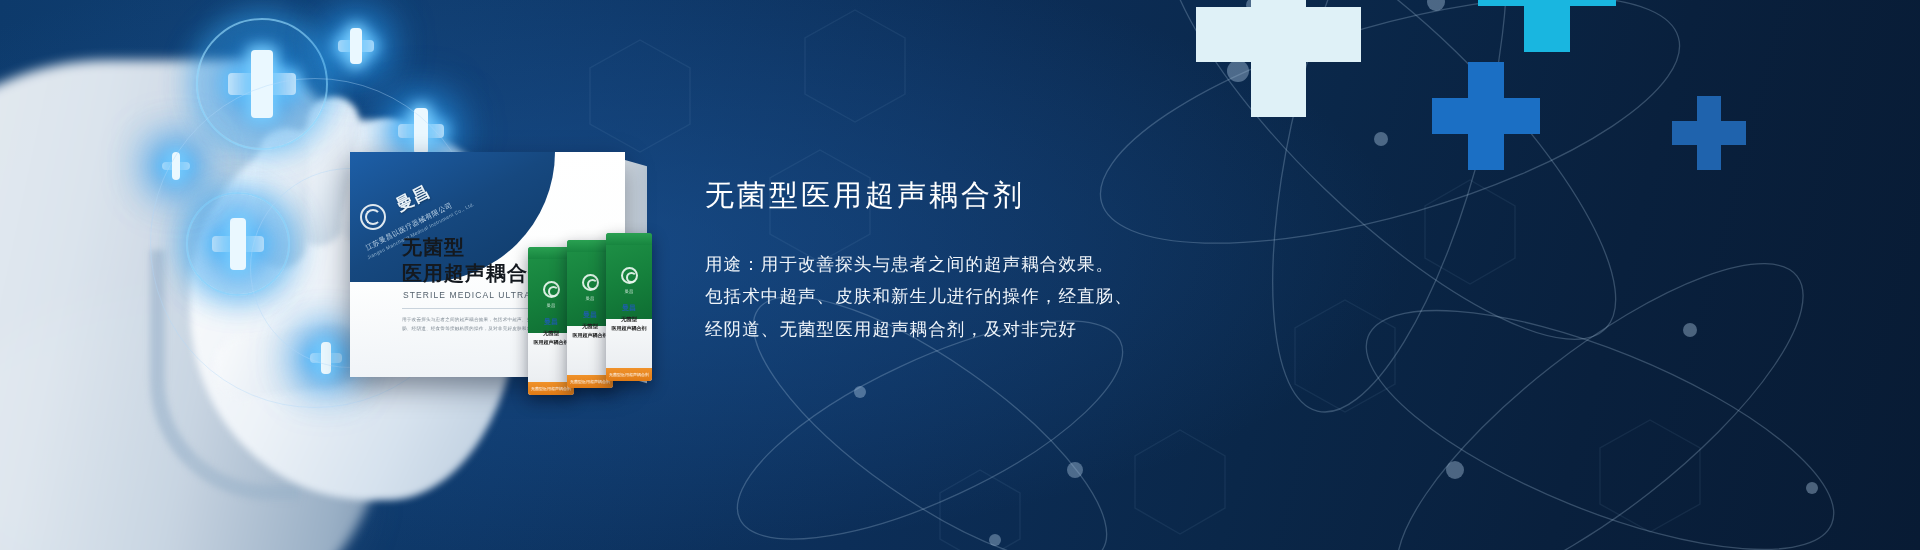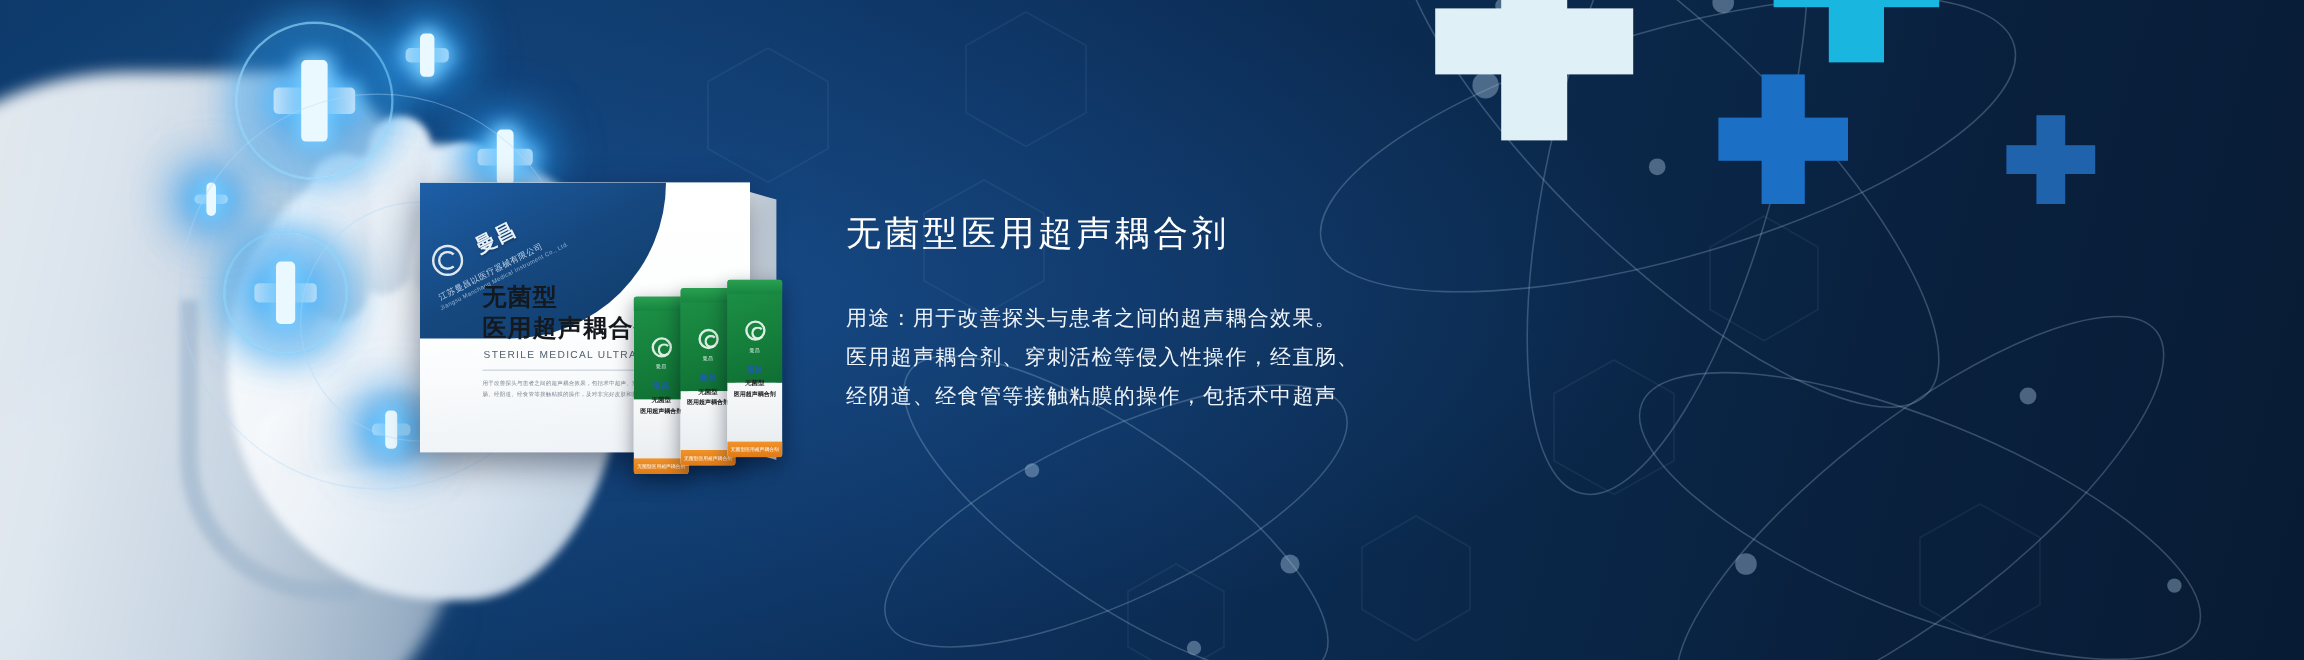--- a/index.html
+++ b/index.html
@@ -151,21 +151,21 @@
     font-size:5.4px; font-weight:700; color:#222; }
   .sachet .l2 { position:absolute; left:0; right:0; top:92px; text-align:center;
     font-size:5px; font-weight:700; color:#222; }
   .sachet .foot { position:absolute; left:0; right:0; bottom:0; height:13px;
     background:linear-gradient(180deg,#f0922a,#e07b16); }
   .sachet .foot span { display:block; text-align:center; font-size:4px; color:#fff; line-height:13px; }
 
   
   .copy { position:absolute; left:705px; top:178px; width:560px; }
   .title { font-size:29px; font-weight:400; color:#ffffff; letter-spacing:3px; line-height:1.2; }
-  .desc { margin-top:36px; font-size:17.5px; line-height:1.85; color:#f0f5fa; letter-spacing:1.1px; }
+  .desc { margin-top:36px; font-size:17.5px; line-height:1.85; color:#f0f5fa; letter-spacing:1.1px;font-family:Liberation Mono, monospace; }
   .desc .ln { display:block; white-space:nowrap; }
 </style>
 </head>
 <body>
 
 <div class="banner">
 
   <svg class="layer hexes" viewBox="0 0 1920 550" preserveAspectRatio="none">
     <g fill="none" stroke="#9fc6e8" stroke-opacity="0.16" stroke-width="1.4">
       <polygon points="640,40 690,68 690,124 640,152 590,124 590,68"></polygon>
@@ -318,18 +318,18 @@
       <div class="foot">
           <span>无菌型医用超声耦合剂</span>
         </div>
     </div>
   </div>
 
   <div class="copy">
     <h1 class="title">无菌型医用超声耦合剂</h1>
     <div class="desc">
       <span class="ln">用途：用于改善探头与患者之间的超声耦合效果。</span>
-      <span class="ln">医用超声耦合剂、穿刺活检等侵入性操作，经直肠、</span>
-      <span class="ln">经阴道、经食管等接触粘膜的操作，包括术中超声</span>
+      <span class="ln">包括术中超声、皮肤和新生儿进行的操作，经直肠、</span>
+      <span class="ln">经阴道、无菌型医用超声耦合剂，及对非完好</span>
     </div>
   </div>
 
 </div>
 
 </body></html>

